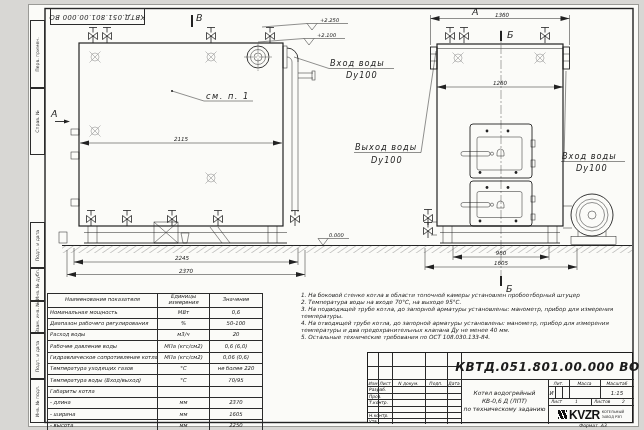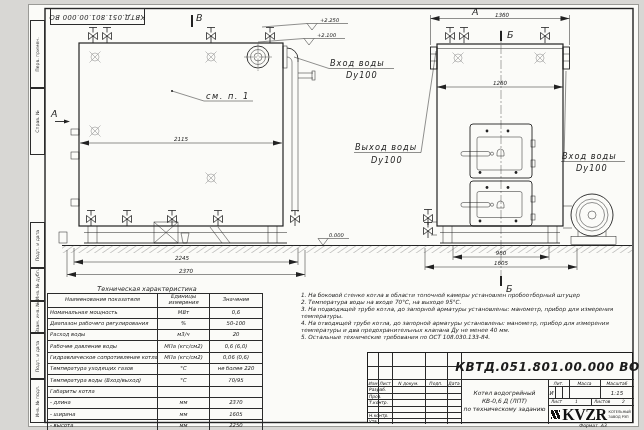--- a/index.html
+++ b/index.html
@@ -33,21 +33,21 @@
   .tb .hl{height:0.8px;}
   .tb .txt{position:absolute;font-size:4.4px;font-style:italic;color:#1c1c1c;white-space:nowrap;}
   .tb .ctr{text-align:center;}
   .docnum{left:94px;top:2px;width:171px;height:23px;display:flex;align-items:center;justify-content:center;
           font-size:12px;font-weight:bold;letter-spacing:.6px;white-space:nowrap;}
   .prodname{left:94px;top:28px;width:85px;height:42px;display:flex;flex-direction:column;
             align-items:center;justify-content:center;font-size:5.9px;text-align:center;line-height:1.35;}
   .logo{left:181px;top:53px;width:84px;height:17px;display:flex;align-items:center;justify-content:center;gap:2px;}
   .logomark{width:9px;height:9px;background:#111;
             background-image:repeating-linear-gradient(65deg,#111 0 1.5px,#fff 1.5px 2.5px,#111 2.5px 4px);}
-  .logotext{font-weight:bold;font-size:16px;color:#111;font-family:Liberation Serif, serif;letter-spacing:-0.5px;}
+  .logotext{font-weight:bold;font-size:12px;color:#111;font-family:Liberation Sans, sans-serif;letter-spacing:-0.5px;}
   .logosub{font-size:3.4px;line-height:1.2;color:#222;}
   .fmt{left:553px;top:422.5px;width:80px;text-align:center;font-size:4.6px;}
 </style>
 </head>
 <body>
 
 <div class="stage">
   <div class="paper"></div>
 
   <svg class="abs" style="left:0;top:0" width="644" height="430" viewBox="0 0 644 430">
@@ -329,21 +329,20 @@
   <div class="abs mcell" style="top:301px;height:32px">
       <span>Взам. инв. №</span>
     </div>
   <div class="abs mcell" style="top:333px;height:46px">
       <span>Подп. и дата</span>
     </div>
   <div class="abs mcell" style="top:379px;height:44px">
       <span>Инв. № подл.</span>
     </div>
 
-  <div class="abs ttitle ital">Техническая характеристика</div>
   <table class="tech">
     <tbody>
         <tr class="hd">
       <td style="width:105px">Наименование показателя</td>
       <td style="width:47px">Единицы измерения</td>
       <td style="width:48px">Значение</td>
     </tr>
     <tr>
           <td>Номинальная мощность</td>
           <td class="cu">МВт</td>

